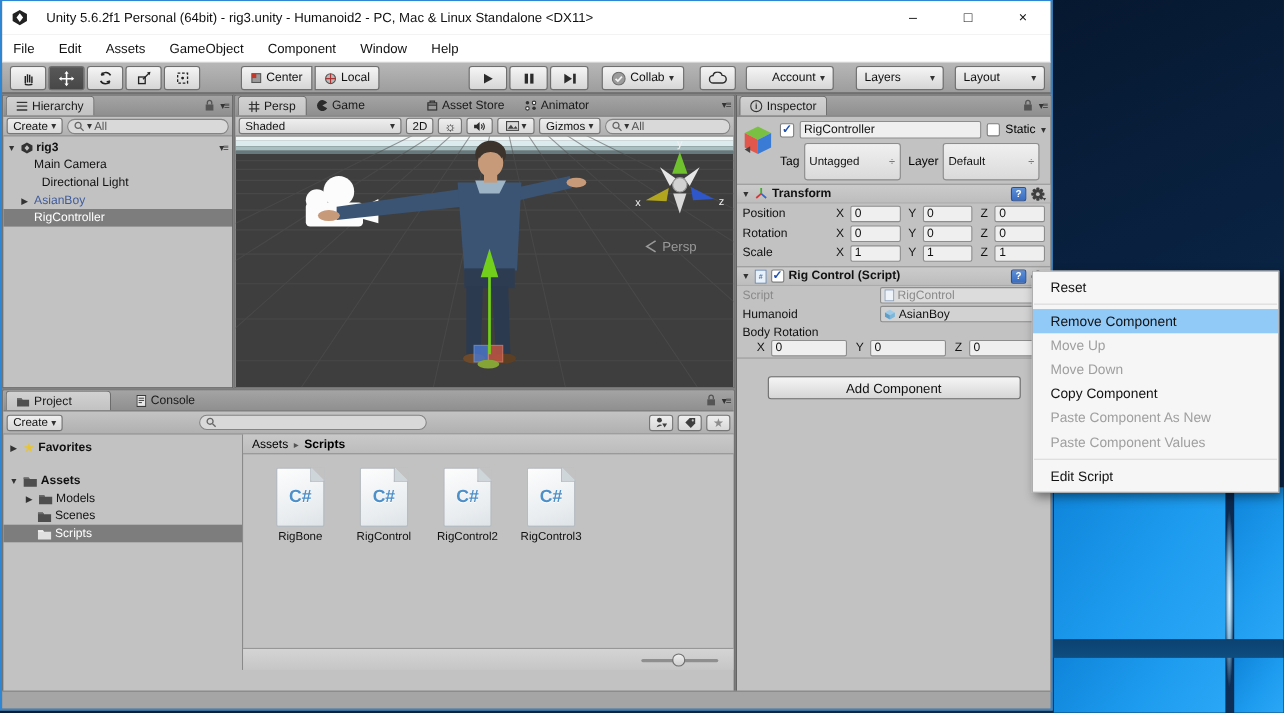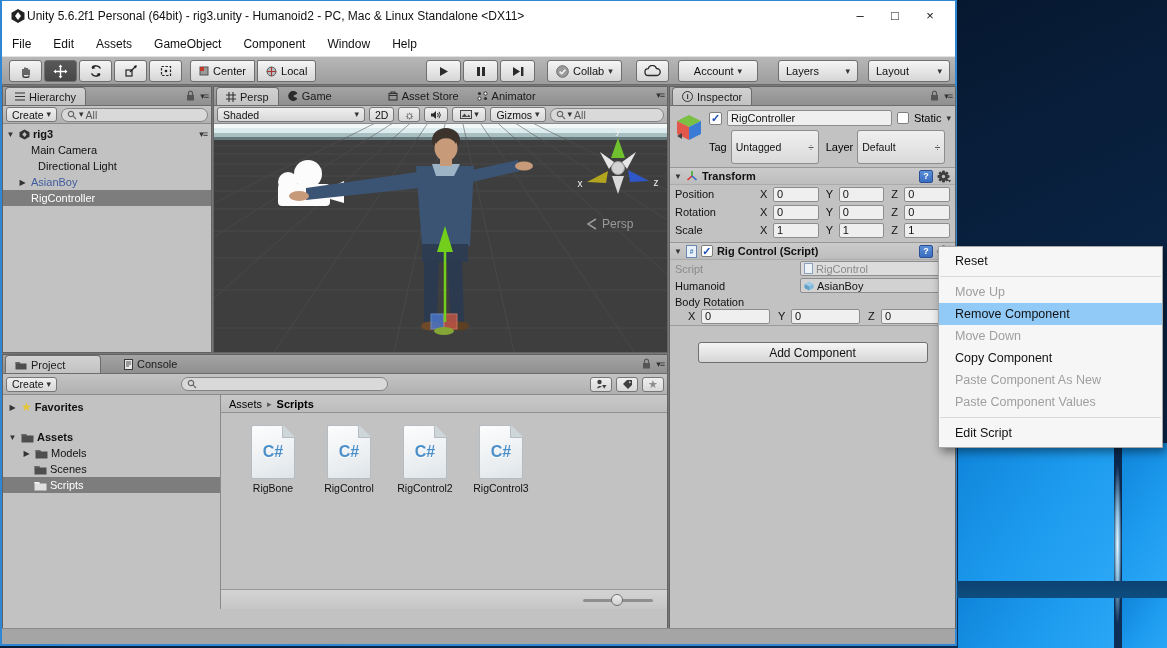--- a/index.html
+++ b/index.html
@@ -7,21 +7,21 @@
   .stage{position:relative;width:1167px;height:648px;overflow:hidden;
     background:linear-gradient(155deg,#030b18 0%,#071a33 42%,#0a2445 68%,#0d2f59 100%)}
   
   .wp-pane{position:absolute;background:linear-gradient(125deg,#0f85da 0%,#1d9bee 55%,#2ba7f6 100%)}
   .wp-seam-v{position:absolute;left:1113px;top:441px;width:9px;height:207px;
     background:radial-gradient(ellipse 60% 50% at 50% 50%,#eaf7ff 0%,rgba(170,224,255,.8) 35%,rgba(90,180,240,0) 78%)}
   .wp-band{position:absolute;left:956px;top:581px;width:211px;height:17px;background:linear-gradient(#0c4271,#0e4d80)}
   
   .uwin{position:absolute;left:0;top:0;width:957px;height:646px;background:#777;
     border:1px solid #2f86d2;border-left-width:2px;border-right-width:2px;border-bottom-width:2px}
-  .titlebar{position:absolute;left:0;top:0;right:0;height:30px;background:#fff;display:flex;align-items:center;padding:0 8px;gap:1px}
+  .titlebar{position:absolute;left:0;top:0;right:0;height:30px;background:#fff;display:flex;align-items:center;padding:0 8px;gap:16px}
   .titlebar .title{font-size:12px;color:#111;flex:1;white-space:nowrap;overflow:hidden}
   .wctl{width:34px;text-align:center;font-size:13px;color:#111;cursor:default;line-height:30px}
   .menubar{position:absolute;left:0;top:30px;right:0;height:26px;background:#fff;display:flex;align-items:center;padding:0 10px;gap:22px;border-bottom:1px solid #e2e2e2}
   .menubar span{font-size:12px;color:#111}
   .toolbar{position:absolute;left:0;top:56px;right:0;height:28px;background:linear-gradient(#b7b7b7,#9d9d9d);border-bottom:1px solid #6a6a6a}
   .btn{background:linear-gradient(#f5f5f5,#d6d6d6);border:1px solid #6f6f6f;border-radius:3px;font-size:11px;color:#111;
     display:inline-flex;align-items:center;justify-content:center;gap:4px;height:22px}
   .btn.tool{width:33px}
   .btn.tool.active{background:linear-gradient(#585858,#474747);color:#fff}
   .tb-abs{position:absolute;top:3px;display:flex;gap:2px}
@@ -145,21 +145,21 @@
                 <path d="M12.8 1.2 L9.6 2 L12 4.4 Z" fill="#222"></path>
               </svg></span>
           </span>
         <span class="btn tool">
             <span class="icon-svg"><svg width="14" height="14" viewBox="0 0 14 14">
                 <rect x="2.5" y="2.5" width="9" height="9" fill="none" stroke="#222" stroke-width="1.2" stroke-dasharray="2.4 1.6"></rect>
                 <circle cx="7" cy="7" r="1.3" fill="#222"></circle>
               </svg></span>
           </span>
       </div>
-      <div class="tb-abs" style="left:188px">
+      <div class="tb-abs" style="left:217px">
         <span class="btn" style="padding:0 8px;border-radius:3px 0 0 3px">
           <span class="icon-svg"><svg width="10" height="10" viewBox="0 0 10 10">
                 <rect x="1" y="1" width="8" height="8" fill="#9a9a9a" stroke="#555"></rect>
                 <rect x="1" y="1" width="4" height="4" fill="#c0392b"></rect>
               </svg></span>
           <span>Center</span>
           </span>
         <span class="btn" style="padding:0 8px;border-radius:0 3px 3px 0">
           <span class="icon-svg"><svg width="11" height="11" viewBox="0 0 11 11">
                 <circle cx="5.5" cy="5.5" r="4.5" fill="#b9b9b9" stroke="#555"></circle>
@@ -198,21 +198,21 @@
           </span>
       </div>
       <div class="tb-abs" style="left:634px">
         <span class="btn" style="width:33px">
             <span class="icon-svg"><svg width="17" height="12" viewBox="0 0 17 12">
                 <path d="M4.5 10.5 a3.4 3.4 0 0 1 -0.3 -6.8 a4.3 4.3 0 0 1 8.3 -0.2 a3 3 0 0 1 0.4 7 Z" fill="none" stroke="#2b2b2b" stroke-width="1.3"></path>
               </svg></span>
           </span>
       </div>
       <div class="tb-abs" style="left:676px">
-        <span class="btn" style="width:80px;justify-content:center;padding:0 7px">
+        <span class="btn" style="width:80px;justify-content:flex-end;padding:0 7px">
             <span>Account</span>
             <span class="caret">▾</span>
           </span>
       </div>
       <div class="tb-abs" style="left:776px">
         <span class="btn" style="width:80px;justify-content:space-between;padding:0 7px">
             <span>Layers</span>
             <span class="caret">▾</span>
           </span>
       </div>
@@ -706,22 +706,22 @@
         </div>
       </div>
     </div>
 
     <div class="statusbar"></div>
   </div>
 
   <div class="cmenu">
     <div class="cmi">Reset</div>
     <div class="cmsep"></div>
+    <div class="cmi hl">Remove Component</div>
     <div class="cmi disabled">Move Up</div>
-    <div class="cmi hl">Remove Component</div>
     <div class="cmi disabled">Move Down</div>
     <div class="cmi">Copy Component</div>
     <div class="cmi disabled">Paste Component As New</div>
     <div class="cmi disabled">Paste Component Values</div>
     <div class="cmsep"></div>
     <div class="cmi">Edit Script</div>
   </div>
 
 </div>
 

